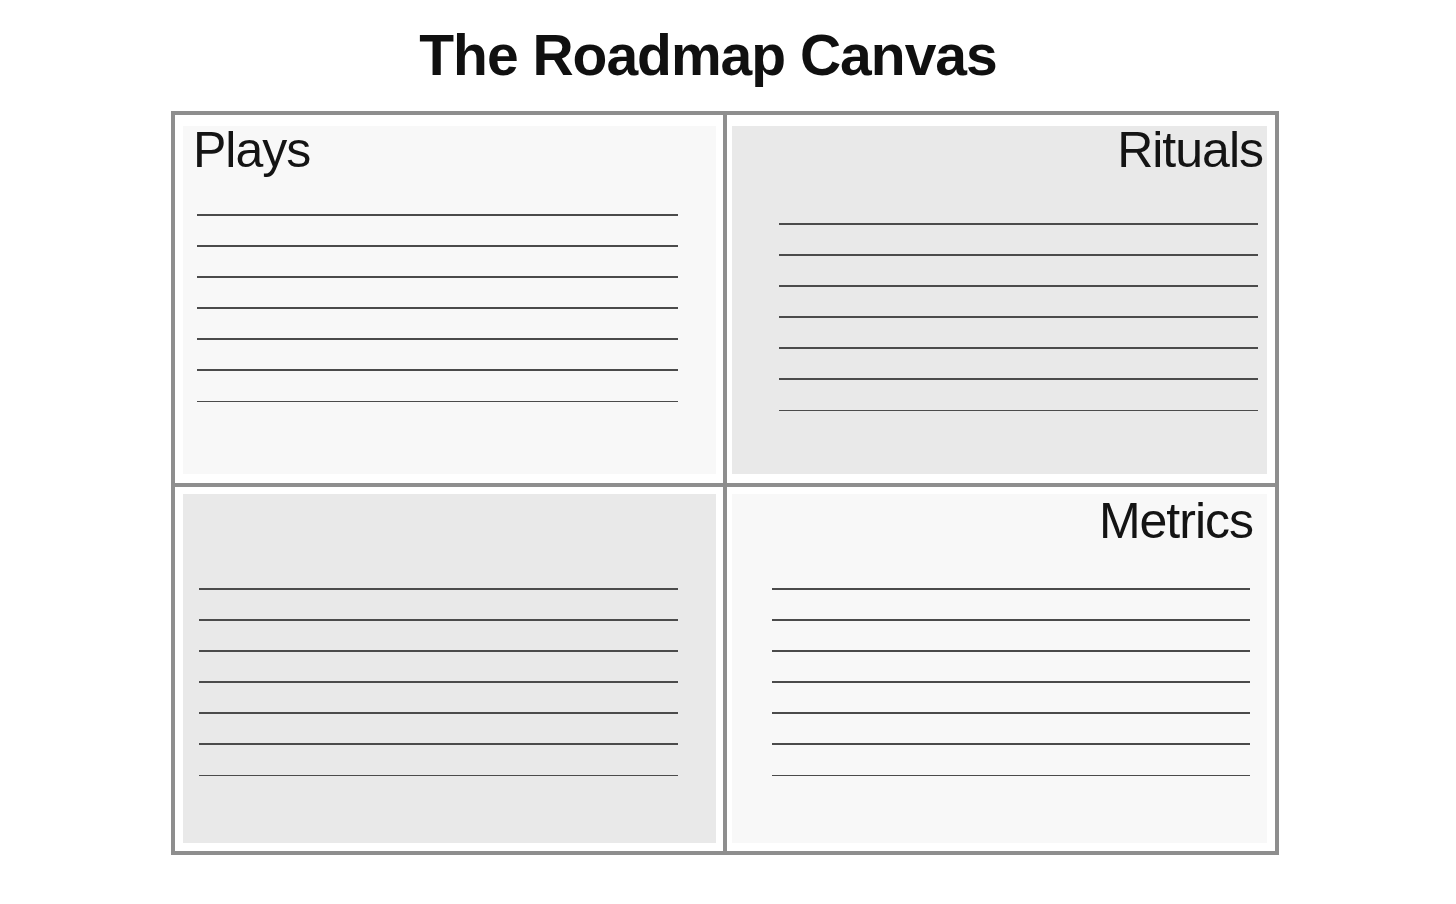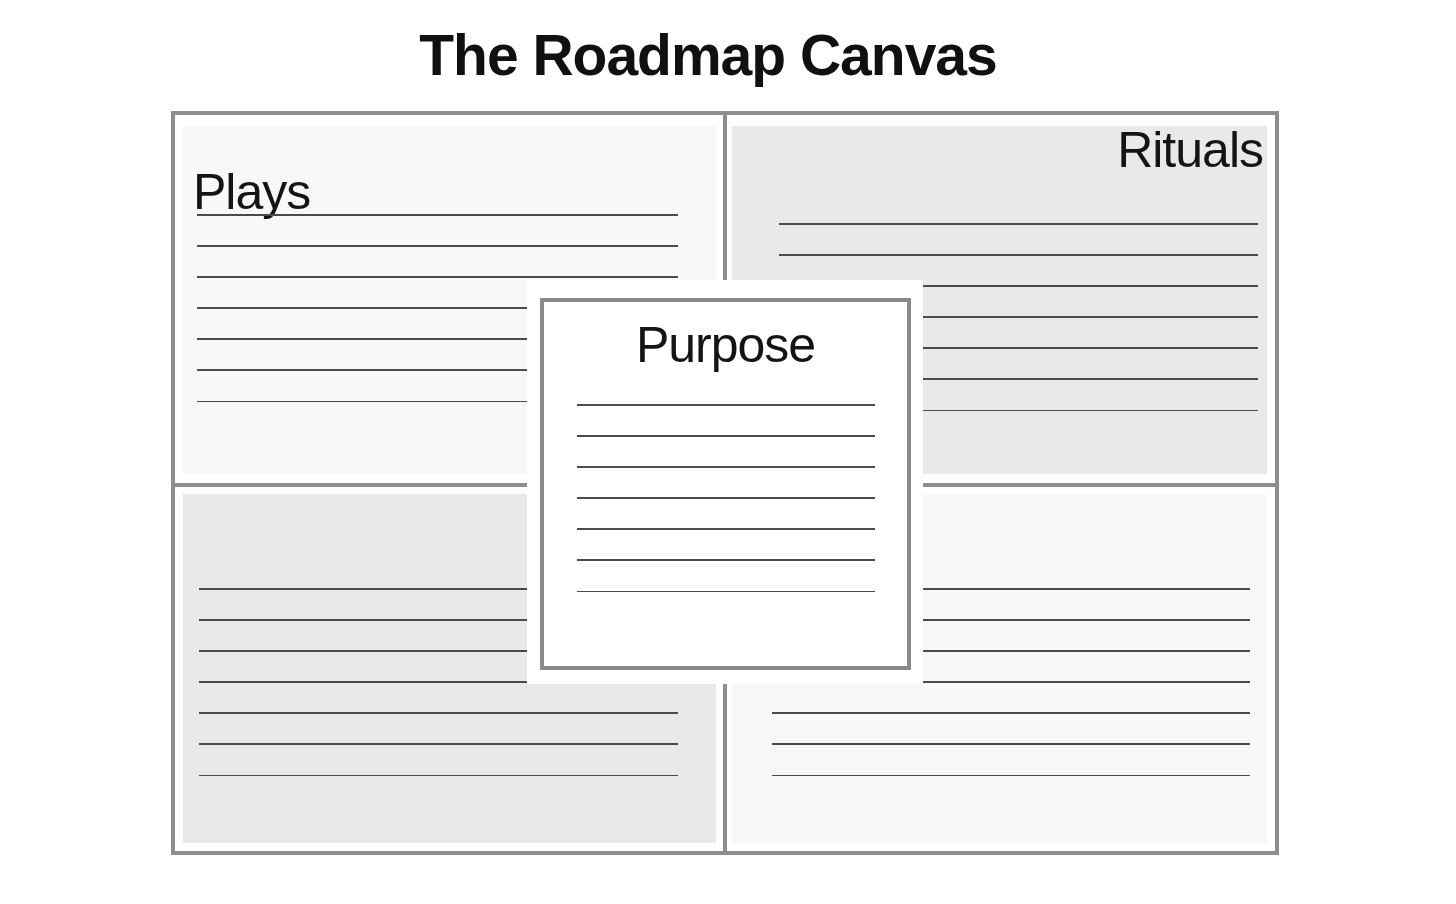--- a/index.html
+++ b/index.html
@@ -55,21 +55,21 @@
   .quad-label {
     position: absolute;
     z-index: 2;
     font-size: 50px;
     font-weight: 400;
     letter-spacing: -1px;
     line-height: 1.0;
     color: #141414;
     white-space: nowrap;
   }
-  .label-plays   { left: 18px;  top: 10px; margin-top: 42px; }
+  .label-plays   { left: 18px;  top: 10px; }
   .label-rituals { right: 12px; top: 10px; text-align: left; }
   .label-risks   { left: 18px;  top: 386px; }
   .label-metrics { right: 22px; top: 381px; text-align: right; }
 
   .lines { position: absolute; z-index: 2; }
   .lines-plays   { left: 22px;  top: 99px;  width: 481px; }
   .lines-rituals { left: 604px; top: 108px; width: 479px; }
   .lines-risks   { left: 24px;  top: 473px; width: 479px; }
   .lines-metrics { left: 597px; top: 473px; width: 478px; }
 
@@ -120,20 +120,21 @@
 
   <div class="canvas">
 
     <div class="quad-bg bg-plays"></div>
     <div class="quad-bg bg-rituals"></div>
     <div class="quad-bg bg-risks"></div>
     <div class="quad-bg bg-metrics"></div>
 
     <div class="quad-label label-plays">Plays</div>
     <div class="quad-label label-rituals">Rituals</div>
+    <div class="quad-label label-metrics">Metrics</div>
 
     <div class="lines lines-plays">
         <div class="rule"></div>
         <div class="rule"></div>
         <div class="rule"></div>
         <div class="rule"></div>
         <div class="rule"></div>
         <div class="rule"></div>
         <div class="rule"></div>
       </div>
@@ -161,29 +162,15 @@
         <div class="rule"></div>
         <div class="rule"></div>
         <div class="rule"></div>
         <div class="rule"></div>
         <div class="rule"></div>
       </div>
 
     <div class="divider-v"></div>
     <div class="divider-h"></div>
 
-    <div class="purpose-outer">
-      <div class="purpose-box">
-        <div class="purpose-label">Purpose</div>
-        <div class="lines lines-purpose">
-            <div class="rule"></div>
-            <div class="rule"></div>
-            <div class="rule"></div>
-            <div class="rule"></div>
-            <div class="rule"></div>
-            <div class="rule"></div>
-            <div class="rule"></div>
-          </div>
-      </div>
-    </div>
 
   </div>
 </div>
 
 </body></html>

